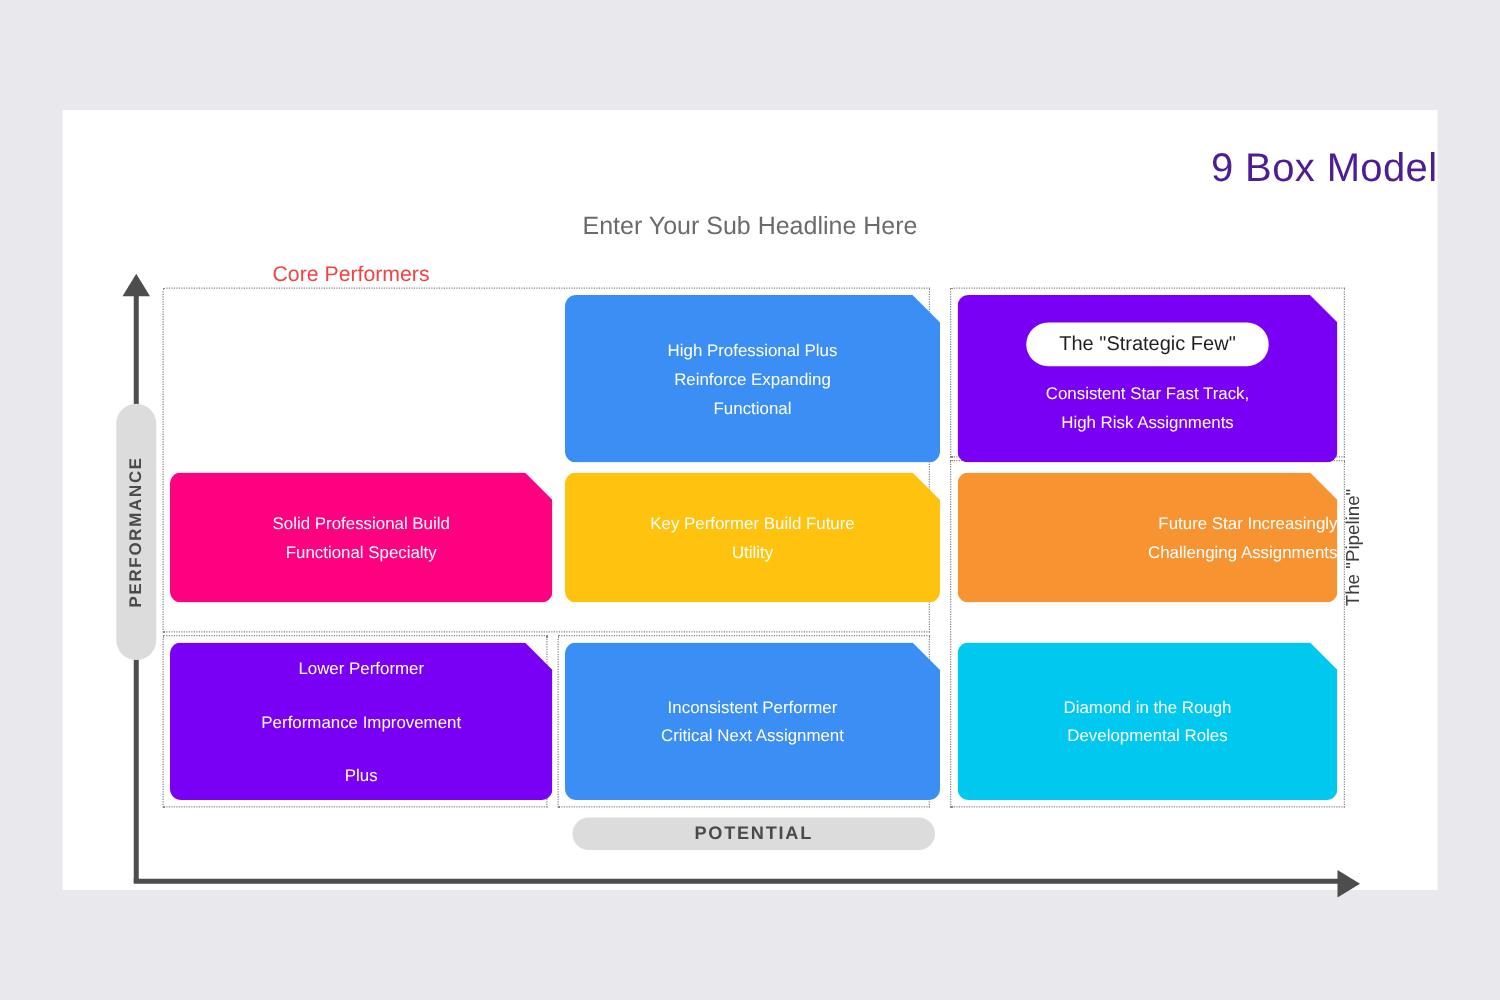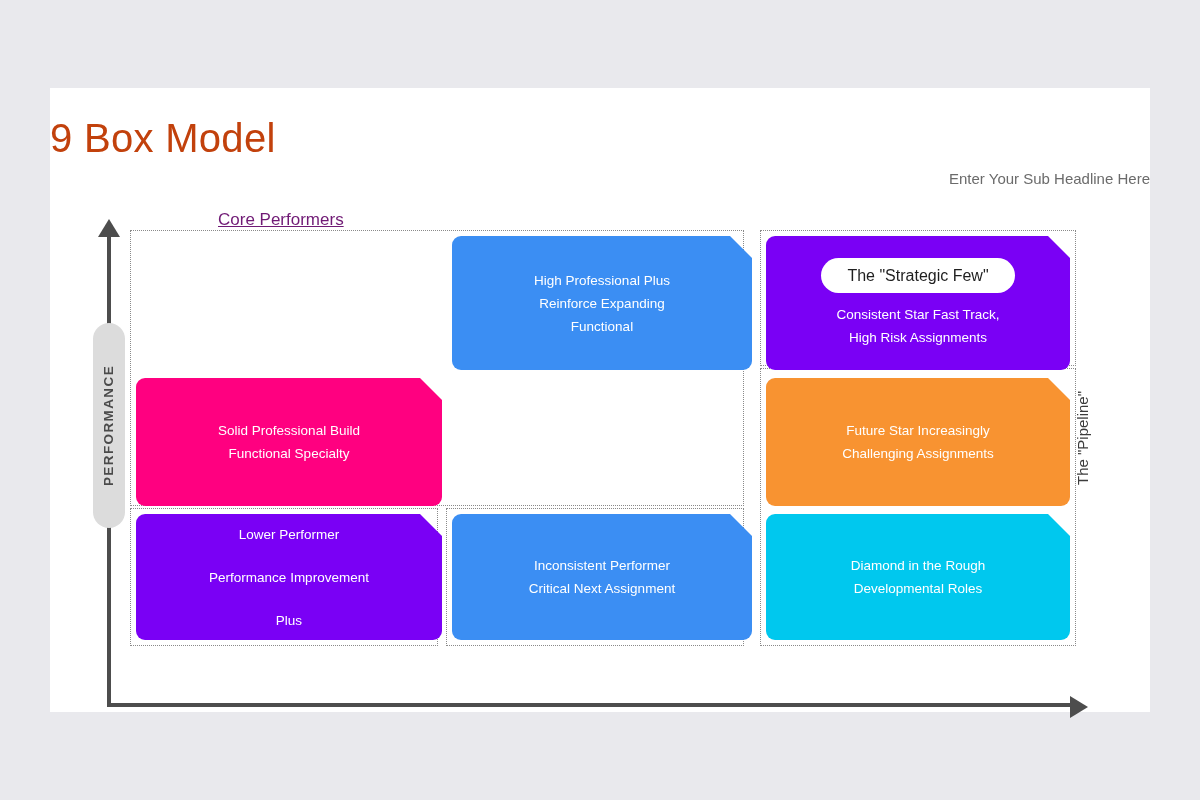--- a/index.html
+++ b/index.html
@@ -12,34 +12,34 @@
   #slide {
     position: absolute;
     left: 50px; top: 88px;
     width: 1100px; height: 624px;
     background: #ffffff;
   }
 
   
   #title {
     position: absolute; left: 0; top: 28px; width: 100%;
-    text-align: left;
-    font-size: 40px; font-weight: 400; color: #c2410c;
+    text-align: right;
+    font-size: 32px; font-weight: 400; color: #4c1d95;
     letter-spacing: .3px;
   }
   #subtitle {
     position: absolute; left: 0; top: 82px; width: 100%;
-    text-align: right;
-    font-size: 15px; font-weight: 400; color: #6b6b6b;
+    text-align: center;
+    font-size: 20px; font-weight: 400; color: #6b6b6b;
   }
 
   
   #core-label {
     position: absolute; left: 168px; top: 122px;
-    font-size: 17px; color: #701a75; text-decoration: underline;
+    font-size: 17px; color: #ef4444;
   }
   #pipeline-label {
     position: absolute; left: 1024px; top: 430px;
     width: 160px; text-align: center;
     font-size: 15px; color: #3c3c3c;
     transform: rotate(-90deg);
     transform-origin: 0 0;
   }
 
   
@@ -73,21 +73,21 @@
     clip-path: polygon(0 0, calc(100% - 22px) 0, 100% 22px, 100% 100%, 0 100%);
   }
   .cell .line { display: block; white-space: nowrap; }
 
   
   .col1 { left: 0px;   width: 306px; }
   .col2 { left: 316px; width: 300px; }
   .col3 { left: 630px; width: 304px; }
   
   .row1 { top: 0px;   height: 134px; }
-  .row2 { top: 142px; height: 128px; }
+  .row2 { top: 142px; height: 104px; }
   .row3 { top: 278px; height: 126px; }
 
   
   .badge {
     background: #ffffff;
     color: #1f1f1f;
     font-size: 16px;
     border-radius: 20px;
     padding: 6px 26px;
     margin-bottom: 10px;
@@ -163,21 +163,25 @@
       </div>
       <div class="cell col3 row1" style="background: rgb(122, 0, 245);">
         <div class="badge">The "Strategic Few"</div>
         <span class="line">Consistent Star Fast Track,</span>
         <span class="line">High Risk Assignments</span>
       </div>
       <div class="cell col1 row2" style="background: rgb(255, 0, 128);">
         <span class="line">Solid Professional Build</span>
         <span class="line">Functional Specialty</span>
       </div>
-      <div class="cell col3 row2" style="background: rgb(248, 147, 49);">
+      <div class="cell col2 row2" style="background: rgb(255, 194, 14);">
+        <span class="line">Key Performer Build Future</span>
+        <span class="line">Utility</span>
+      </div>
+      <div class="cell col3 row2" style="background: rgb(248, 147, 49); align-items: flex-end;">
         <span class="line">Future Star Increasingly</span>
         <span class="line">Challenging Assignments</span>
       </div>
       <div class="cell col1 row3" style="background: rgb(122, 0, 245); gap: 20px;">
         <span class="line">Lower Performer</span>
         <span class="line">Performance Improvement</span>
         <span class="line">Plus</span>
       </div>
       <div class="cell col2 row3" style="background: rgb(59, 142, 243);">
         <span class="line">Inconsistent Performer</span>
@@ -190,14 +194,17 @@
     </div>
 
   <div id="axis-y"></div>
   <div id="arrow-up"></div>
   <div id="axis-x"></div>
   <div id="arrow-right"></div>
 
   <div class="axis-pill" id="pill-performance">
     <span>PERFORMANCE</span>
   </div>
+  <div class="axis-pill" id="pill-potential">
+    <span>POTENTIAL</span>
+  </div>
 
 </div>
 
 </body></html>

